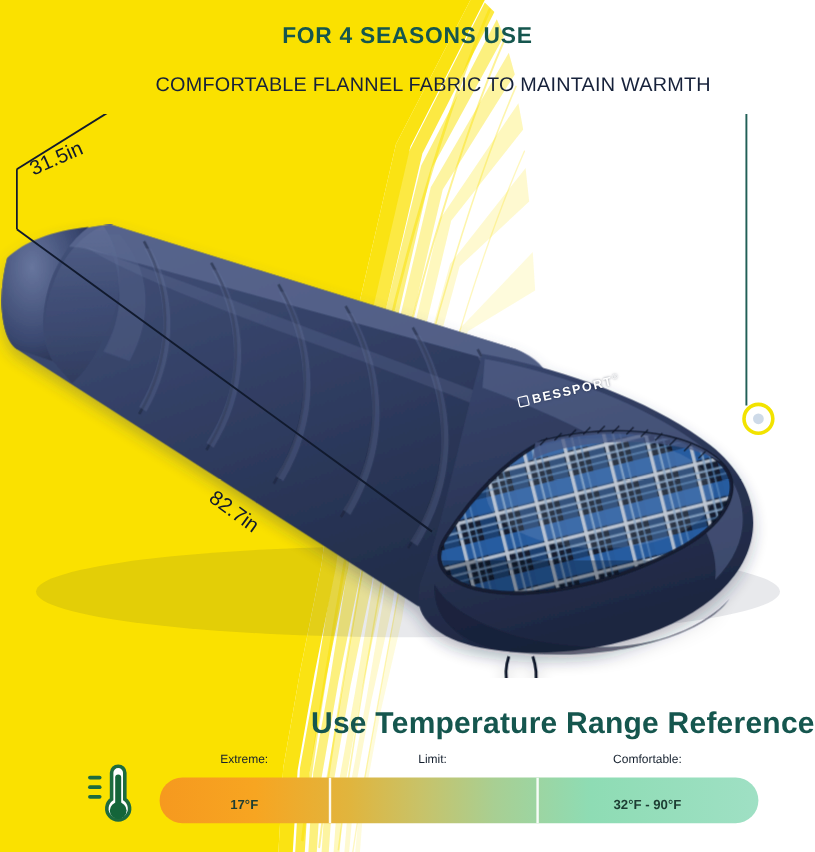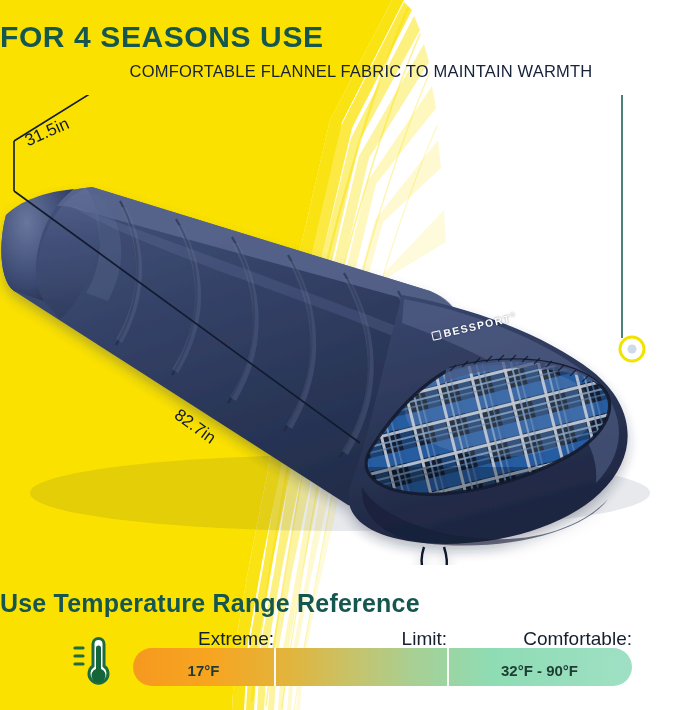--- a/index.html
+++ b/index.html
@@ -17,21 +17,22 @@
   }
 
   
   .brush-layer { position: absolute; inset: 0; }
   .brush-layer svg { position: absolute; top: 0; left: 0; }
 
   
   .header { position: absolute; top: 0; left: 0; width: 679px; z-index: 30; }
   .title-main {
     position: absolute; top: 20px; left: 0; width: 679px;
-    font-size: 30px; font-weight: bold;
+    text-align: center;
+    font-size: 19px; font-weight: bold;
     letter-spacing: 0.6px;
     color: #15564e;
   }
   .title-sub {
     position: absolute; top: 62px; left: 0; width: 679px;
     text-align: center;
     font-size: 16.5px; font-weight: normal;
     letter-spacing: 0.2px;
     color: #16213a;
     padding-left: 43px;
@@ -74,48 +75,48 @@
     font-weight: 500;
     white-space: nowrap;
   }
   .dim-width  { left: 30px;  top: 131px; transform: rotate(-24deg); transform-origin: left bottom; }
   .dim-length { left: 182px; top: 405px; transform: rotate(36deg);  transform-origin: left top; }
 
   
   .temp-section { position: absolute; left: 0; top: 578px; width: 679px; height: 132px; z-index: 40; }
   .temp-title {
     position: absolute; top: 11px; left: 0; width: 679px;
-    text-align: left;
+    text-align: right;
     font-size: 25px; font-weight: bold;
     letter-spacing: 0.2px;
     color: #15564e;
   }
   .temp-heads { position: absolute; top: 50px; left: 0; width: 679px; height: 22px; }
   .temp-head {
     position: absolute; top: 0;
-    font-size: 19px; color: #15202e; text-align: right;
+    font-size: 10px; color: #15202e; text-align: center;
     white-space: nowrap;
   }
   .temp-head.h0 { left: 133px; width: 141px; }
   .temp-head.h1 { left: 274px; width: 173px; }
   .temp-head.h2 { left: 447px; width: 185px; }
 
   .temp-bar {
     position: absolute; left: 133px; top: 70px;
     width: 499px; height: 38px;
     border-radius: 19px;
     overflow: hidden;
     background: linear-gradient(to right,
         #f6991f 0%, #f7a521 16%, #e0b53e 32%,
         #c7c36a 44%, #a8cf93 56%, #8edcb4 72%, #9fe0c4 100%);
   }
   .temp-seg {
     position: absolute; top: 0; height: 45px;
     display: flex; align-items: center; justify-content: center;
-    font-size: 15px; font-weight: bold;
+    font-size: 11px; font-weight: bold;
     color: #1d3d33;
     white-space: nowrap;
   }
   .temp-seg.s0 { left: 0;     width: 141px; }
   .temp-seg.s1 { left: 141px; width: 173px; }
   .temp-seg.s2 { left: 314px; width: 185px; }
   .seg-divider { position: absolute; top: 0; width: 2px; height: 38px; background: rgba(255,255,255,.92); }
   .seg-divider.d1 { left: 141px; }
   .seg-divider.d2 { left: 314px; }
 

